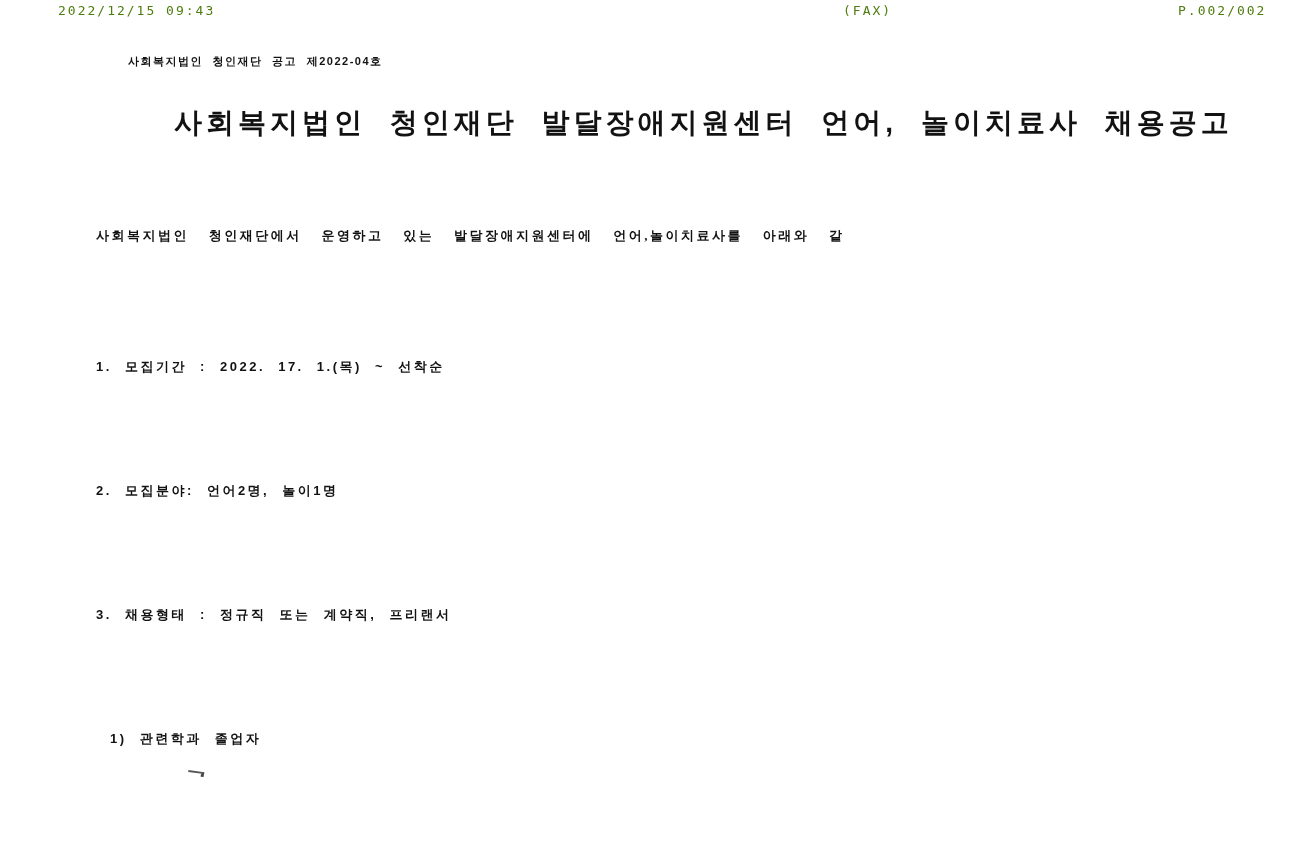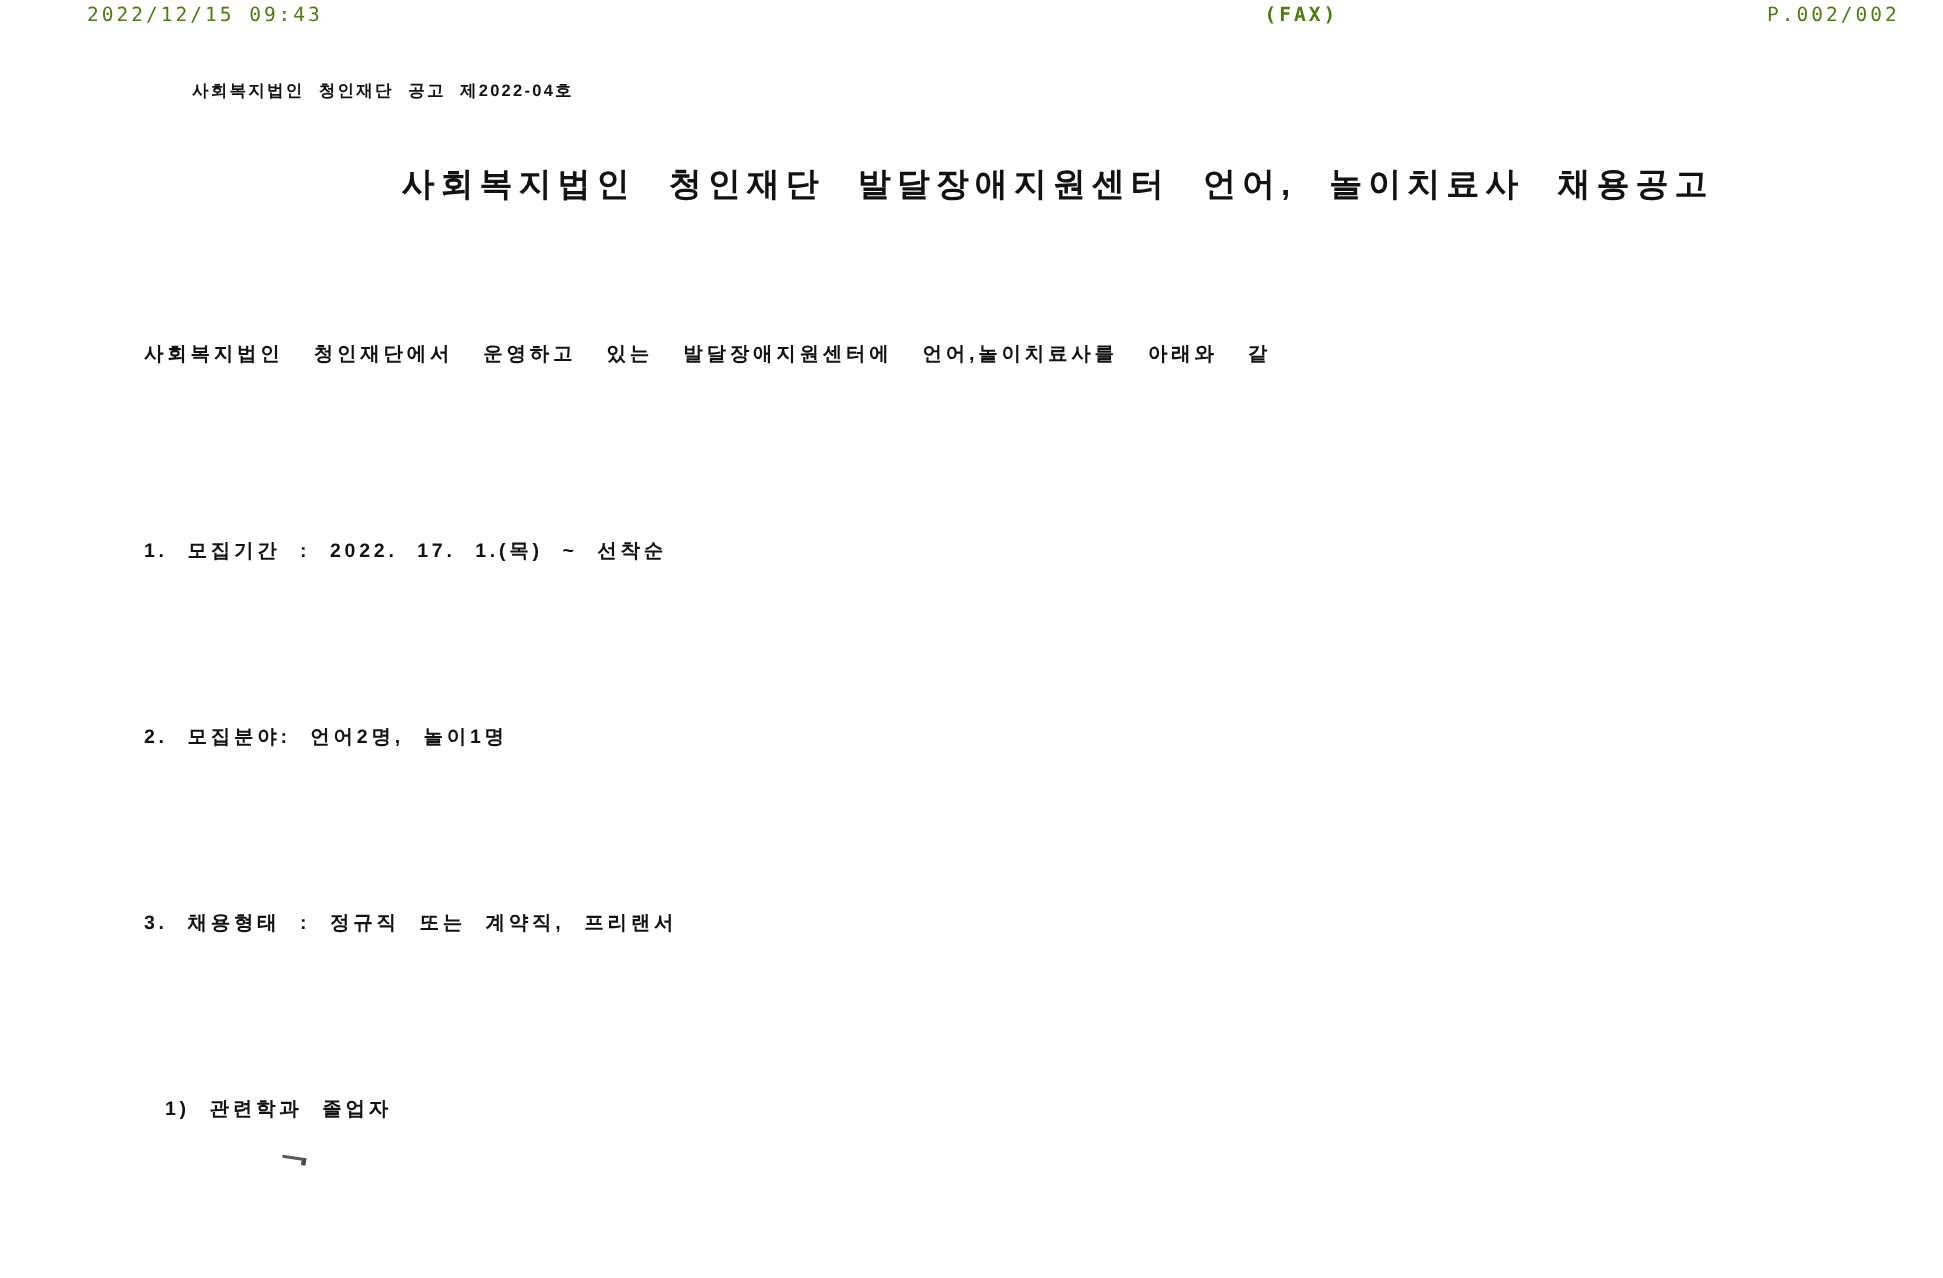--- a/index.html
+++ b/index.html
@@ -11,42 +11,41 @@
     font-family: "Liberation Sans", sans-serif;
     color: #121212;
   }
   
   .fax-header {
     position: absolute; top: 3px; left: 0; right: 0; height: 16px;
     font-family: "DejaVu Sans Mono", monospace;
     font-size: 13px; color: #4d7c0f; letter-spacing: 2px;
   }
   .fax-header .dt   { position: absolute; left: 58px; }
-  .fax-header .fx   { position: absolute; left: 843px; font-weight: bold; }
+  .fax-header .fx   { position: absolute; left: 843px; }
   .fax-header .pg   { position: absolute; left: 1178px; }
 
   
   .doc {
     position: absolute; top: 26px; left: 96px; width: 1140px;
     font-weight: 700;
     font-size: 13px; letter-spacing: 2.5px; word-spacing: 7px;
     line-height: 14px;
     white-space: pre-wrap;
   }
   .notice-number {
     margin-left: 32px;
     font-size: 11px; letter-spacing: 1.5px; word-spacing: 5px;
   }
   .notice-title {
     margin-top: 15px; margin-left: 78px;
-    font-size: 22px; letter-spacing: 4px; word-spacing: 12px;
+    font-size: 28px; letter-spacing: 4px; word-spacing: 12px;
     line-height: 24px;
-    text-align: center;
   }
-  .intro { margin-top: 16px; line-height: 17px; word-spacing: 14px; }
+  .intro { margin-top: 16px; line-height: 17px; word-spacing: 14px; font-family: Liberation Serif, serif; }
   .section { margin-top: 12px; }
   .sec-title { line-height: 14px; }
   .line { line-height: 14px; padding-left: 14px; }
 
   
   .smudge {
     position: absolute; left: 188px; top: 771px;
     width: 16px; height: 5px;
     border-top: 2px solid #3c3c3c;
     border-right: 3px solid #2a2a2a;

